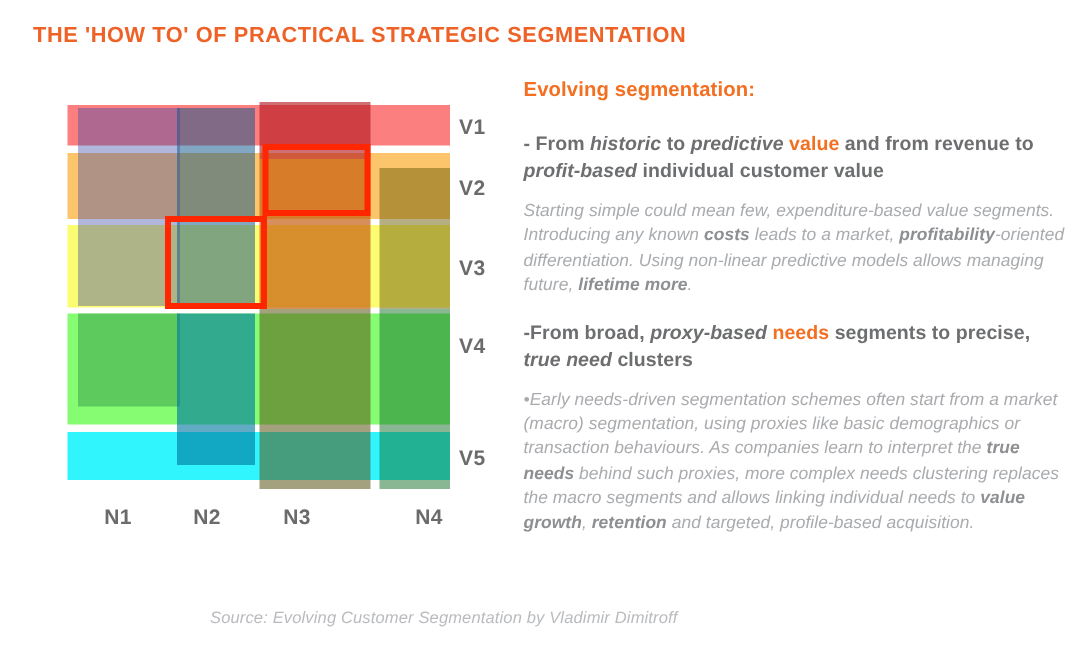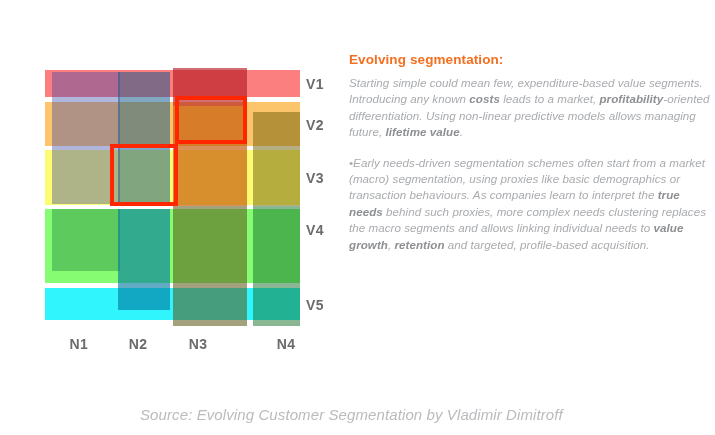--- a/index.html
+++ b/index.html
@@ -25,46 +25,47 @@
   .axis-label{
     position:absolute;color:#6b6b6b;font-size:14px;font-weight:bold;
     letter-spacing:.3px;
   }
   .vlabel{left:306px;}
   .nlabel{top:336px;text-align:center;width:40px;}
 
   
   .rightcol{position:absolute;left:349px;top:52px;width:362px;}
   .r-head{
-    color:#f36f21;font-size:13.5px;font-weight:bold;margin:0 0 8px 0;
+    color:#f36f21;font-size:13.5px;font-weight:bold;margin:0 0 20px 0;
     letter-spacing:.1px;
   }
   .r-bullet{
     color:#6d6e70;font-size:13px;font-weight:bold;line-height:18px;
     margin:0 0 10px 0;letter-spacing:.05px;
   }
   .r-para{
     color:#a9abae;font-size:11.6px;font-style:italic;line-height:16.4px;
     margin:0 0 14px 0;letter-spacing:.05px;
   }
   .r-para b{color:#8d8f92;font-style:italic;}
   .r-bullet i{font-style:italic;font-weight:bold;}
   .r-bullet .ac{color:#f36f21;}
   .r-bullet .plain{font-weight:bold;}
 
   .source{
     position:absolute;left:140px;top:406px;
-    color:#b9bbbe;font-size:15px;font-style:italic;letter-spacing:.1px;
+    color:#b9bbbe;font-size:11px;font-style:italic;letter-spacing:.1px;
   }
 </style>
 </head>
 <body>
 
 <div id="slide">
 
+  <div class="title">THE 'HOW TO' OF PRACTICAL STRATEGIC SEGMENTATION</div>
 
   <div class="matrix">
 
     <div class="rowband" style="left:45px;top:70px;width:255px;height:27px;background:#fc7f7f;"></div>
     <div class="rowband" style="left:45px;top:102px;width:255px;height:44px;background:#fdc56b;"></div>
     <div class="rowband" style="left:45px;top:150px;width:255px;height:55px;background:#fcfc72;"></div>
     <div class="rowband" style="left:45px;top:209px;width:255px;height:74px;background:#85fc72;"></div>
     <div class="rowband" style="left:45px;top:288px;width:255px;height:32px;background:#30f5fd;"></div>
 
     <div class="colband" style="left:52px;top:72px;width:68px;height:132px;background:rgba(60,72,170,.40);"></div>
@@ -92,21 +93,23 @@
     <div class="axis-label nlabel" style="left:48px;text-align:right;">N1</div>
     <div class="axis-label nlabel" style="left:118px;">N2</div>
     <div class="axis-label nlabel" style="left:178px;text-align:center;">N3</div>
     <div class="axis-label nlabel" style="left:266px;">N4</div>
   </div>
 
   <div class="rightcol">
 
     <div class="r-head">Evolving segmentation:</div>
 
+    <p class="r-bullet"><span class="plain"> - From </span><i>historic</i><span class="plain"> to </span><i>predictive</i><span class="ac"> value</span><span class="plain"> and from revenue to </span><i>profit-based</i><span class="plain"> individual customer value</span></p>
 
-    <p class="r-para"><span>Starting simple could mean few, expenditure-based value segments. Introducing any known </span><b>costs</b><span> leads to a market, </span><b>profitability</b><span>-oriented differentiation. Using non-linear predictive models allows managing future, </span><b>lifetime value</b><span>.</span></p>
+    <p class="r-para"><span>Starting simple could mean few, expenditure-based value segments. Introducing any known </span><b>costs</b><span> leads to a market, </span><b>profitability</b><span>-oriented differentiation. Using non-linear predictive models allows managing future, </span><b>lifetime more</b><span>.</span></p>
 
+    <p class="r-bullet"><span class="plain">-From broad, </span><i>proxy-based</i><span class="ac"> needs</span><span class="plain"> segments to precise, </span><i>true need</i><span class="plain">  clusters</span></p>
 
     <p class="r-para"><span>•Early needs-driven segmentation schemes often start from a market (macro) segmentation, using proxies like basic demographics or transaction behaviours. As companies learn to interpret the </span><b>true needs</b><span> behind such proxies, more complex needs clustering replaces the macro segments and allows linking individual needs to </span><b>value growth</b><span>, </span><b>retention</b><span> and targeted, profile-based acquisition.</span></p>
   </div>
 
   <div class="source">Source: Evolving Customer Segmentation by Vladimir Dimitroff</div>
 </div>
 
 </body></html>

